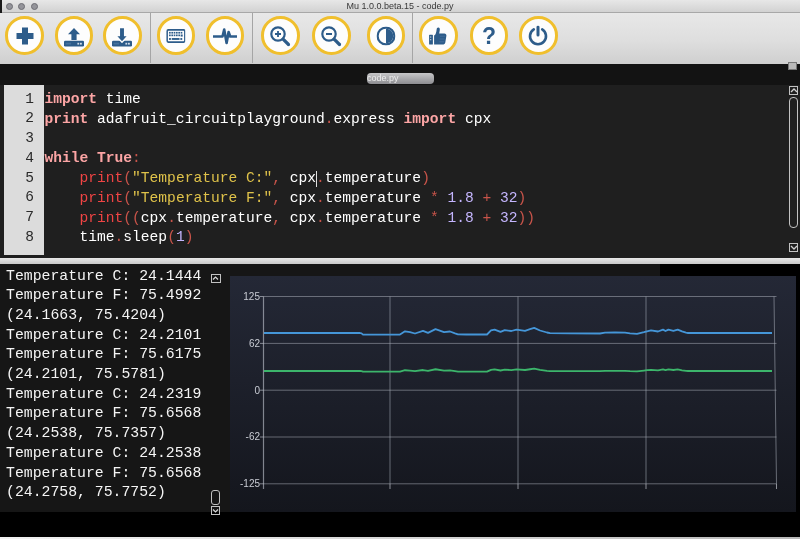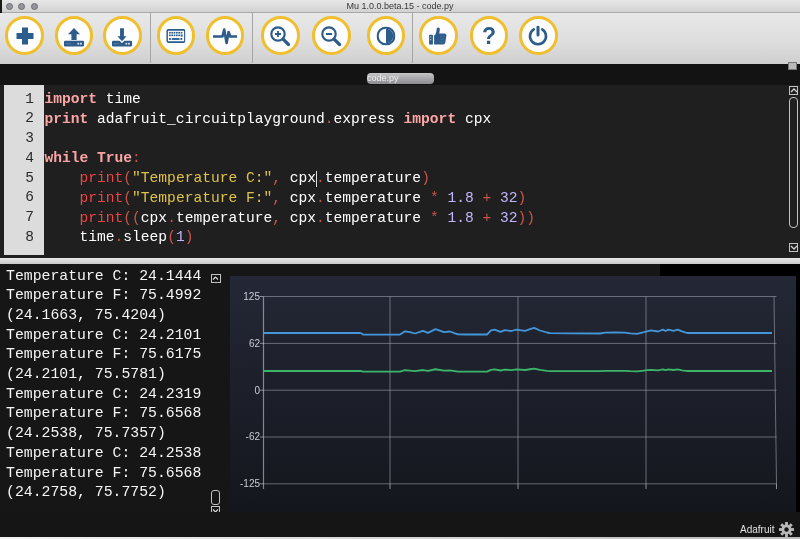--- a/index.html
+++ b/index.html
@@ -282,35 +282,14 @@
           <text x="30" y="211">-125</text>
         </g>
 
         <polyline fill="none" stroke="#4596d8" stroke-width="1.8" stroke-linejoin="round" points="34,57 130,57 131.5,57.4 133,58.6 170,58.6 175,55.3 180,56.2 185,57.5 193,54.8 198,56.9 205.5,53.1 214,56.1 220,55.5 225,57.3 228,58.3 236,58.5 257,58.5 261,54.4 264.6,53.6 270.5,55.9 274.7,54.1 281.4,55 286.5,53.6 295,54.8 300,53.1 304.2,51.9 310,54.5 317,56.5 320,57.2 340,57.4 370,57.5 375,56.6 385,56.5 395,56.7 400,57.4 407,57.8 414,56.1 417,55.3 421,54.4 428,55.5 433,53.6 435.5,55 438.4,53.6 443.4,54.8 447.7,53.6 452,55.4 456,56.6 458,57 542,57"></polyline>
 
         <polyline fill="none" stroke="#3cb56b" stroke-width="1.8" stroke-linejoin="round" points="34,95 130,95 131.5,95.18 133,95.72 170,95.72 175,94.23 180,94.64 185,95.22 193,94.01 198,94.95 205.5,93.25 214,94.59 220,94.33 225,95.14 228,95.58 236,95.67 257,95.67 261,93.83 264.6,93.47 270.5,94.5 274.7,93.7 281.4,94.1 286.5,93.47 295,94.01 300,93.25 304.2,92.7 310,93.88 317,94.78 320,95.09 340,95.18 370,95.22 375,94.82 385,94.78 395,94.86 400,95.18 407,95.36 414,94.59 417,94.23 421,93.83 428,94.33 433,93.47 435.5,94.1 438.4,93.47 443.4,94.01 447.7,93.47 452,94.28 456,94.82 458,95 542,95"></polyline>
       </svg>
     </div>
   </div>
 
-  <div id="statusbar">
-    <div id="adafruit">Adafruit</div>
-    <div id="gear">
-      <svg width="15" height="15" viewBox="0 0 15 15">
-        <g fill="#b9b9b9">
-          <circle cx="7.5" cy="7.5" r="5"></circle>
-          <g>
-            <rect x="6.1" y="0" width="2.8" height="3"></rect>
-            <rect x="6.1" y="12" width="2.8" height="3"></rect>
-            <rect x="0" y="6.1" width="3" height="2.8"></rect>
-            <rect x="12" y="6.1" width="3" height="2.8"></rect>
-            <rect x="6.1" y="0" width="2.8" height="3" transform="rotate(45 7.5 7.5)"></rect>
-            <rect x="6.1" y="12" width="2.8" height="3" transform="rotate(45 7.5 7.5)"></rect>
-            <rect x="0" y="6.1" width="3" height="2.8" transform="rotate(45 7.5 7.5)"></rect>
-            <rect x="12" y="6.1" width="3" height="2.8" transform="rotate(45 7.5 7.5)"></rect>
-          </g>
-        </g>
-        <circle cx="7.5" cy="7.5" r="2.2" fill="#151515"></circle>
-      </svg>
-    </div>
-  </div>
   <div id="bottomstrip"></div>
 </div>
 
 </body></html>

